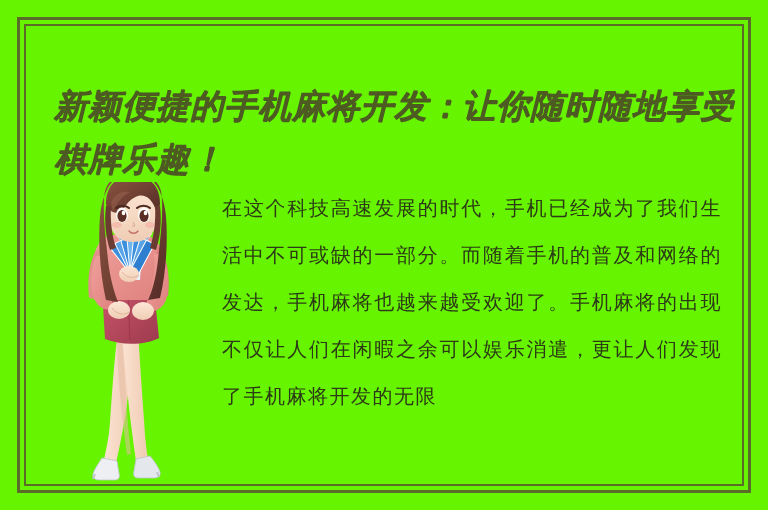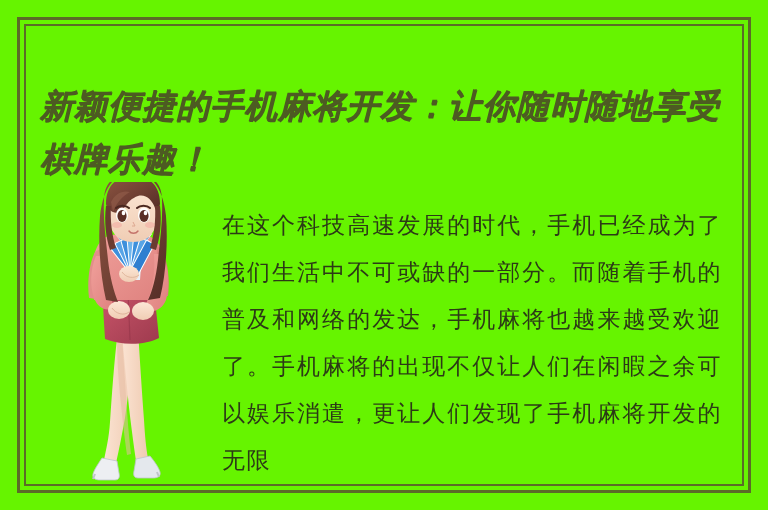--- a/index.html
+++ b/index.html
@@ -39,44 +39,44 @@
     right: 24px;
     bottom: 24px;
     border: 2px solid #5B6B28;
     box-sizing: border-box;
     pointer-events: none;
   }
 
   
   .title {
     position: absolute;
-    left: 40px;
+    left: 54px;
     top: 57px;
     width: 700px;
     color: #4D5B22;
     font-family: "DejaVu Serif", "Liberation Serif", serif;
     font-size: 33px;
     font-weight: bold;
     font-style: italic;
     line-height: 53px;
     letter-spacing: 1px;
     white-space: pre-wrap;
     word-break: break-all;
     text-shadow: 0.5px 0.5px 0 #4D5B22;
   }
 
   
   .body-text {
     position: absolute;
     left: 222px;
-    top: 179px;
+    top: 166px;
     width: 500px;
     color: #2C3A16;
-    font-family: Liberation Sans, sans-serif;
-    font-size: 23px;
+    font-family: Liberation Mono, monospace;
+    font-size: 20px;
     line-height: 47px;
     letter-spacing: 1.5px;
     text-align: justify;
     text-justify: inter-character;
     word-break: break-all;
   }
 
   
   .illustration {
     position: absolute;

